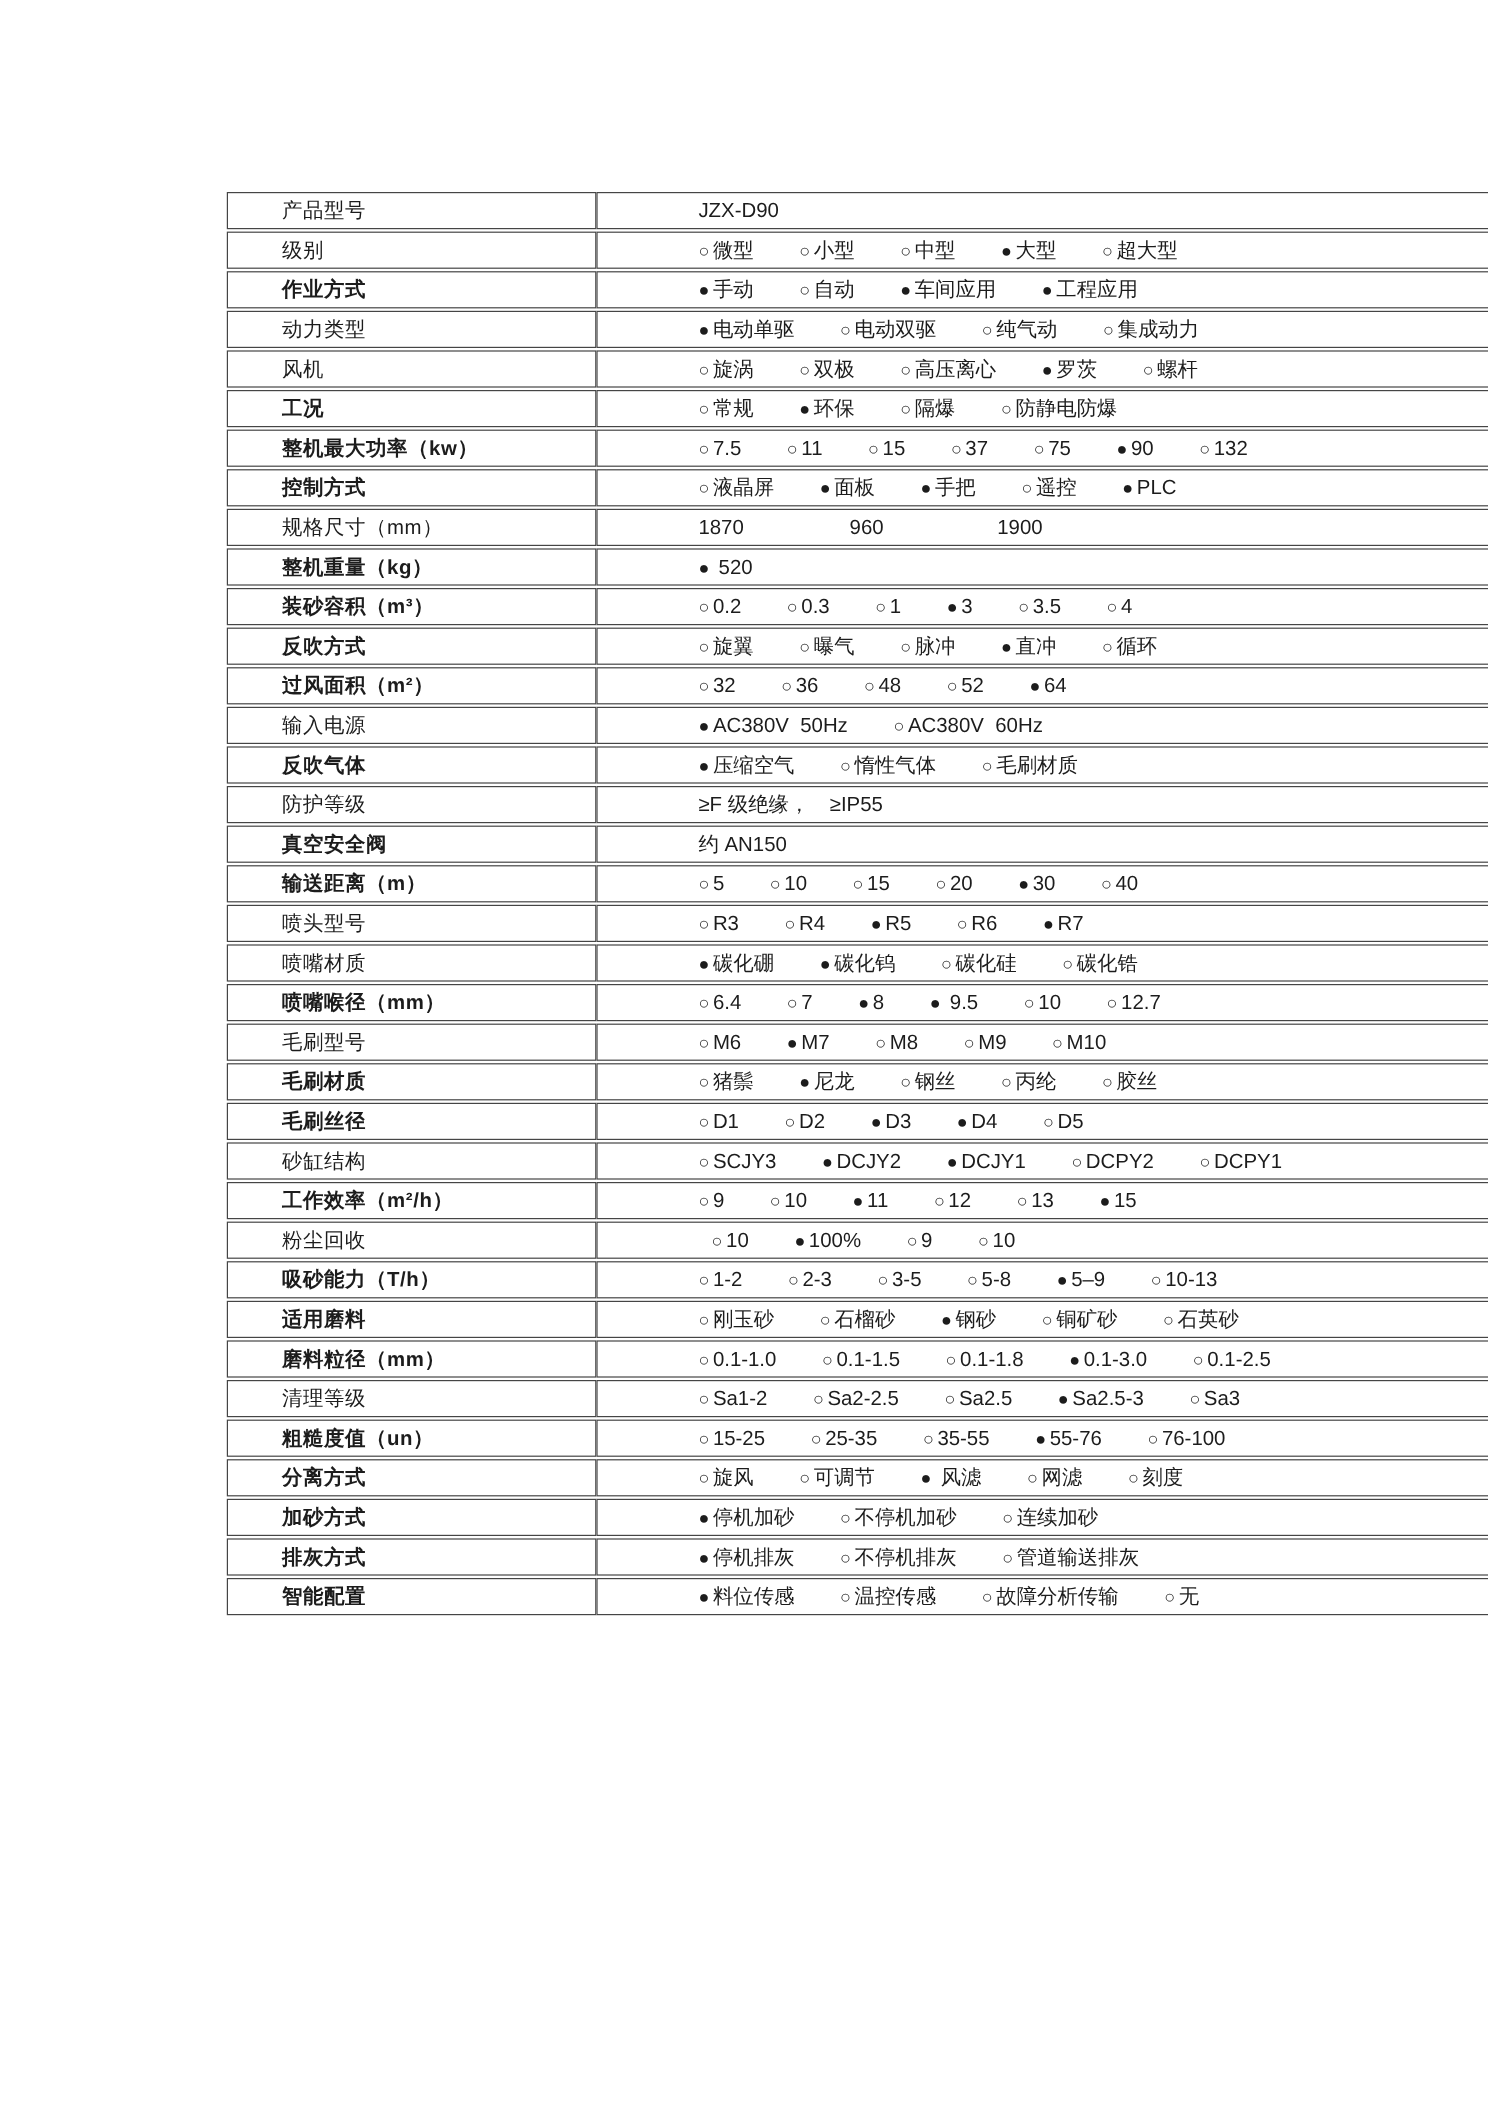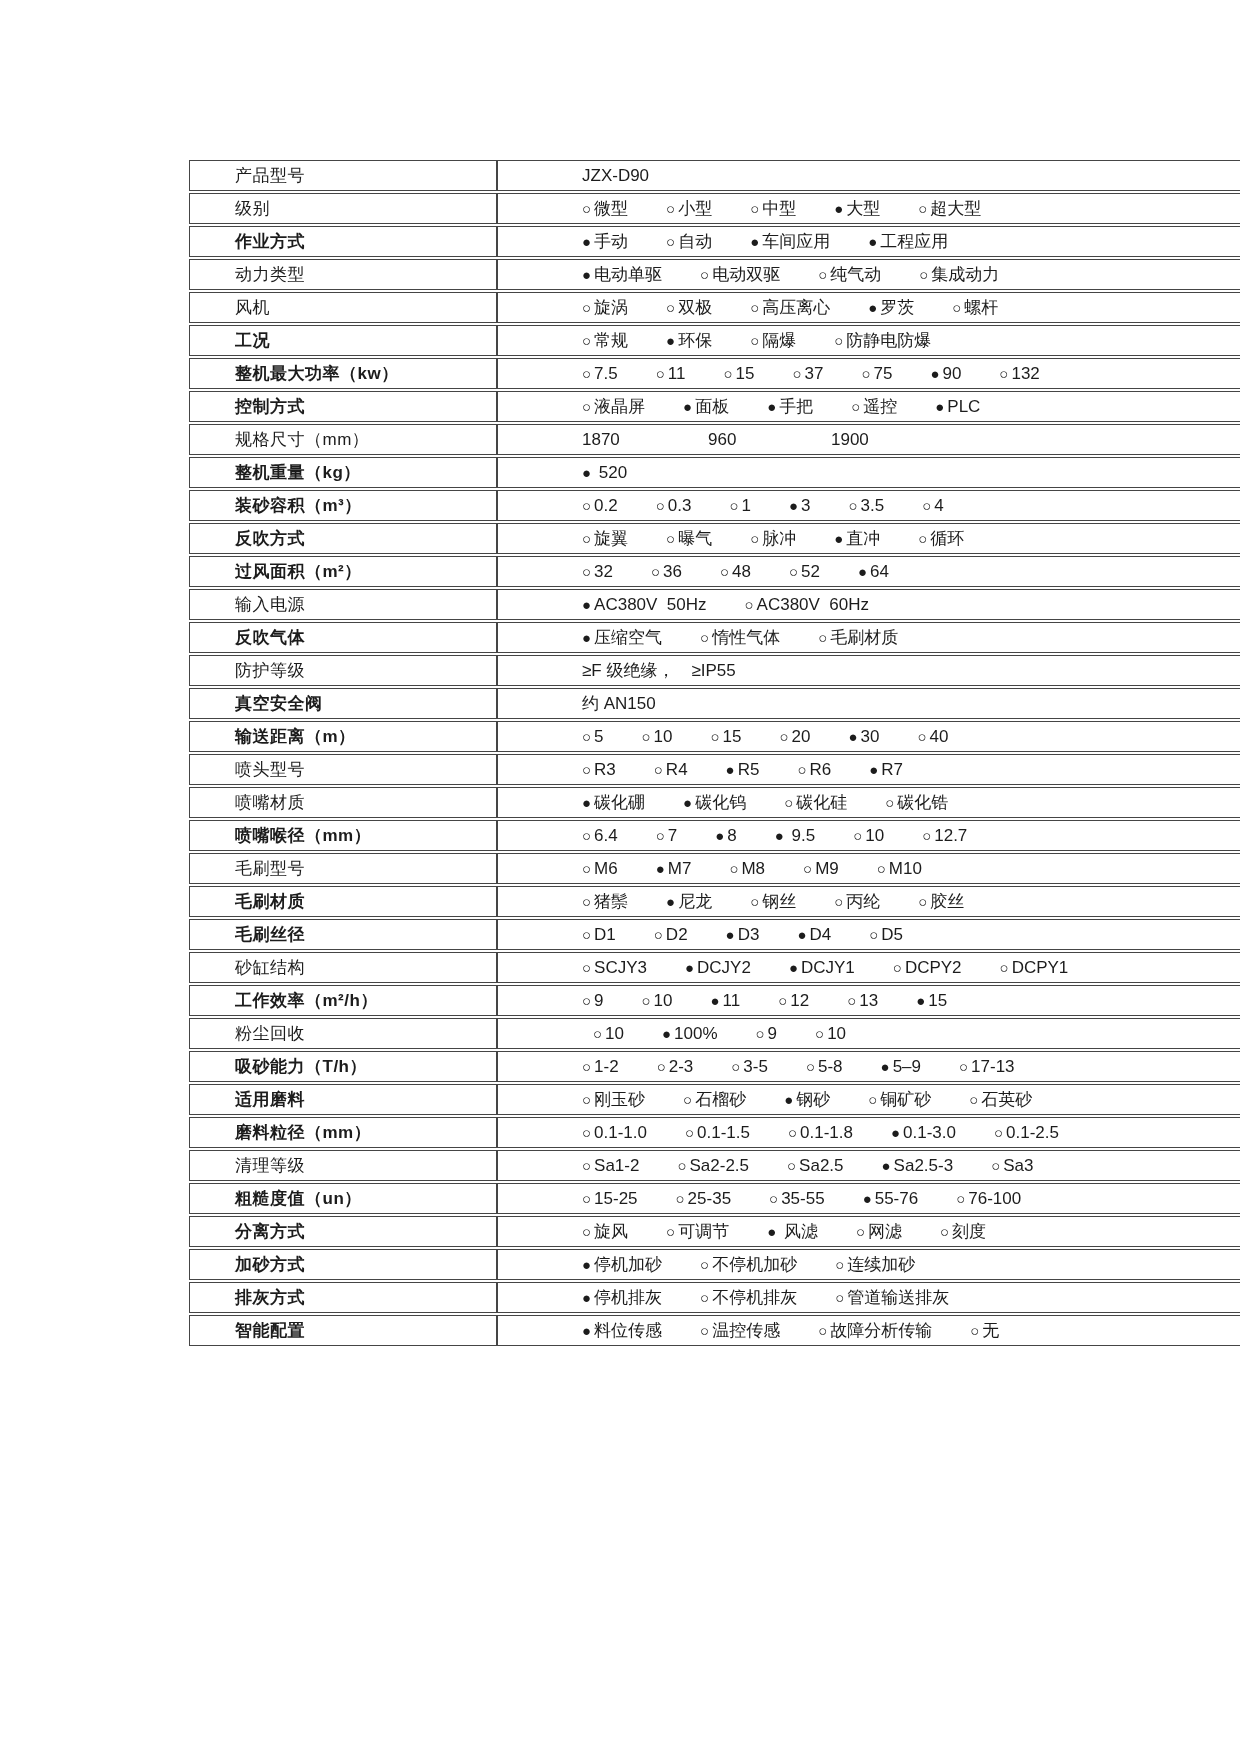--- a/index.html
+++ b/index.html
@@ -420,21 +420,21 @@
     <td class="c1">
       <span class="lbl bold">吸砂能力（T/h）</span>
     </td>
     <td class="c2">
       <div class="vals">
               <span class="opt"><span class="radio">○</span><span class="t">1-2</span></span>
               <span class="opt"><span class="radio">○</span><span class="t">2-3</span></span>
               <span class="opt"><span class="radio">○</span><span class="t">3-5</span></span>
               <span class="opt"><span class="radio">○</span><span class="t">5-8</span></span>
               <span class="opt"><span class="radio">●</span><span class="t">5–9</span></span>
-              <span class="opt"><span class="radio">○</span><span class="t">17-13</span></span>
+              <span class="opt"><span class="radio">○</span><span class="t">10-13</span></span>
             </div>
     </td>
   </tr>
 
   <tr>
     <td class="c1">
       <span class="lbl bold">适用磨料</span>
     </td>
     <td class="c2">
       <div class="vals">

